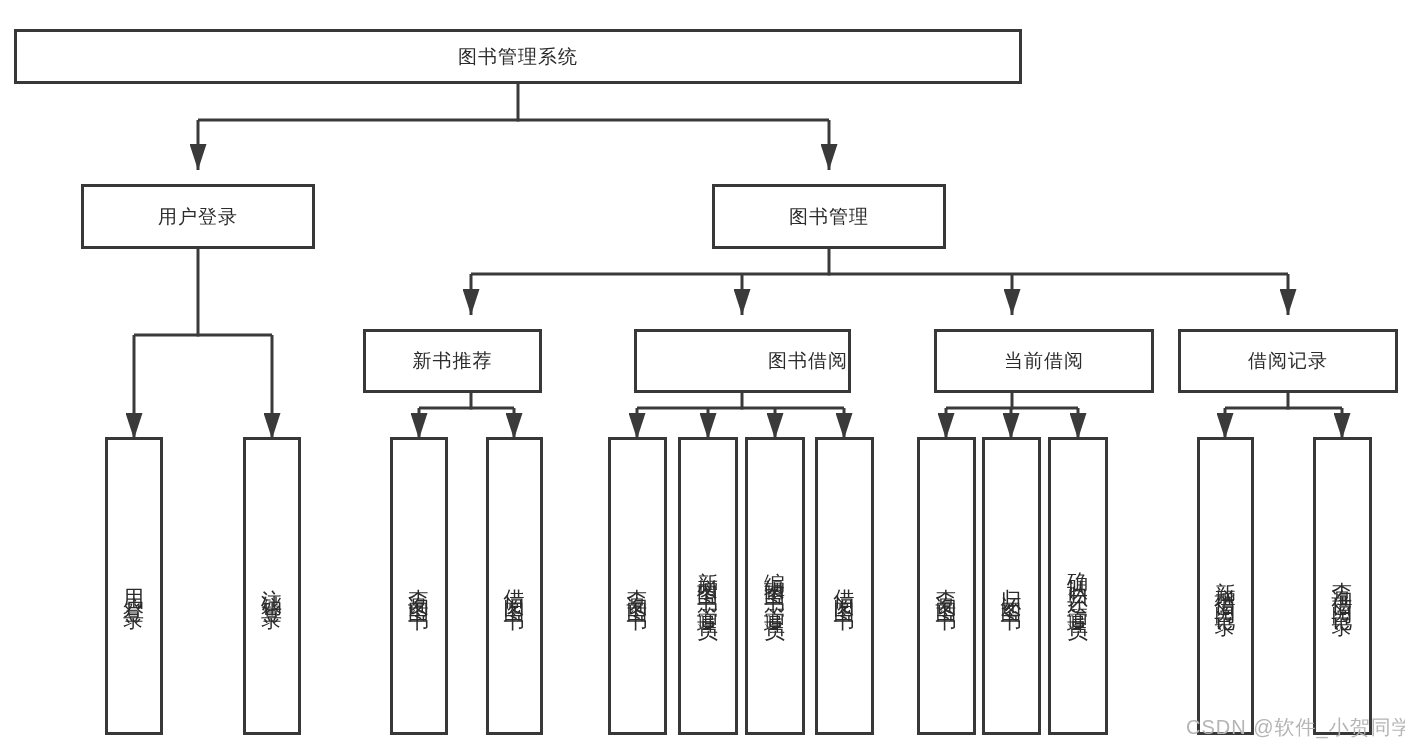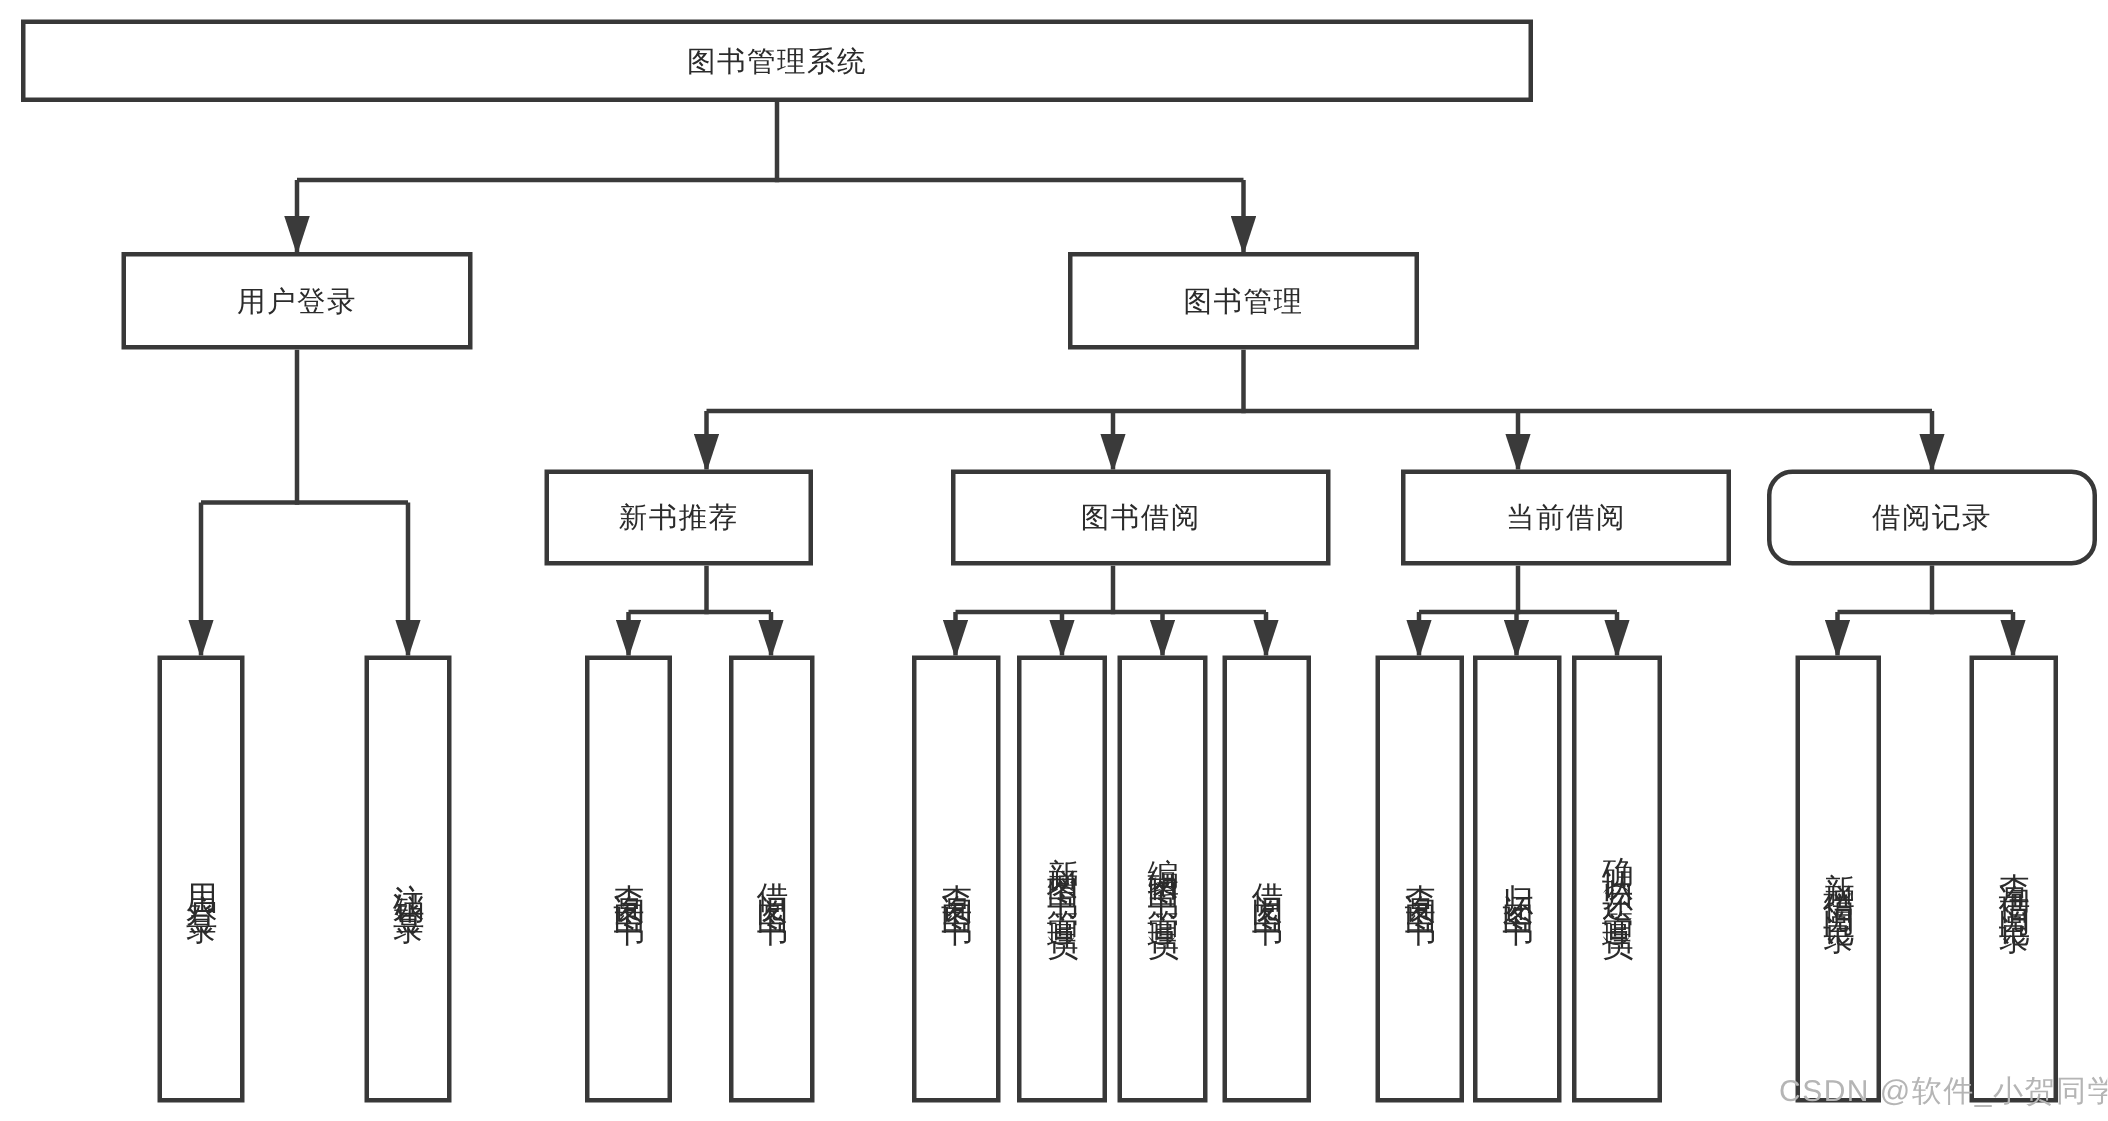--- a/index.html
+++ b/index.html
@@ -20,21 +20,21 @@
   .box {
     position: absolute;
     box-sizing: border-box;
     border: 3px solid #383838;
     background: #ffffff;
     color: #2b2b2b;
     display: flex;
     align-items: center;
     justify-content: center;
   }
-  .hbox { font-size: 19px; letter-spacing: 1px; }
+  .hbox { font-size: 19px; letter-spacing: 1px; margin-top: 16px; }
   .vbox {
     writing-mode: vertical-rl;
     text-orientation: mixed;
     font-size: 21px;
     letter-spacing: 7px;
     line-height: 1;
   }
   .watermark {
     position: absolute;
     left: 1186px;
@@ -107,27 +107,27 @@
   <div class="box hbox" style="left:81px; top:168px; width:234px; height:65px;">
     <span>用户登录</span>
   </div>
   <div class="box hbox" style="left:712px; top:168px; width:234px; height:65px;">
     <span>图书管理</span>
   </div>
 
   <div class="box hbox" style="left:363px; top:313px; width:179px; height:64px;">
     <span>新书推荐</span>
   </div>
-  <div class="box hbox" style="left:634px; top:313px; width:253px; height:64px;">
+  <div class="box hbox" style="left:634px; top:313px; width:217px; height:64px;justify-content:flex-end;">
     <span>图书借阅</span>
   </div>
   <div class="box hbox" style="left:934px; top:313px; width:220px; height:64px;">
     <span>当前借阅</span>
   </div>
-  <div class="box hbox" style="left:1178px; top:313px; width:220px; height:64px;border-radius:17px;">
+  <div class="box hbox" style="left:1178px; top:313px; width:220px; height:64px;">
     <span>借阅记录</span>
   </div>
 
   <div class="box vbox" style="left:105px; top:437px; width:58px; height:298px;">
     <span>用户登录</span>
   </div>
   <div class="box vbox" style="left:243px; top:437px; width:58px; height:298px;">
     <span>注销登录</span>
   </div>
 

